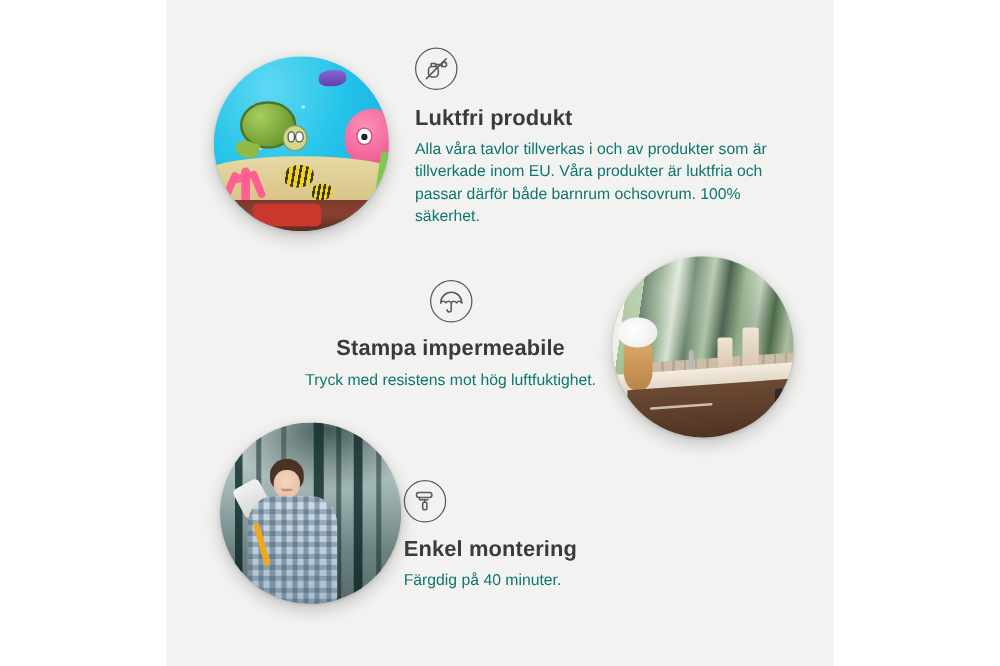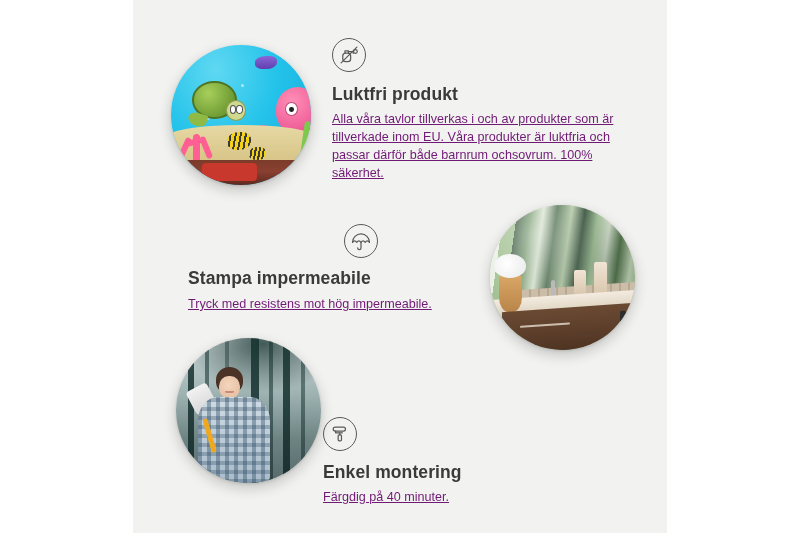--- a/index.html
+++ b/index.html
@@ -48,50 +48,49 @@
     font-size: 17.5px;
     font-weight: 700;
     color: #3a3a3a;
     letter-spacing: 0.1px;
     margin: 0;
     white-space: nowrap;
   }
   .feature-text {
     font-size: 12.6px;
     line-height: 1.42;
-    color: #701a75;
+    color: #0f766e;
     margin: 0;
-    text-decoration: underline;
   }
 
   
   #block-odour {
     left: 199px;
     top: 38px;
     width: 300px;
   }
   #block-odour .feature-icon { margin-bottom: 12px; }
   #block-odour .feature-title { margin-bottom: 6px; }
 
   
   #block-water {
     left: 55px;
     top: 224px;
     width: 345px;
-    text-align: left;
+    text-align: center;
   }
   #block-water .feature-icon {
     margin: 0 auto 10px auto;
   }
   #block-water .feature-title { margin-bottom: 7px; }
 
   
   #block-mount {
     left: 190px;
-    top: 417px;
+    top: 384px;
     width: 280px;
   }
   #block-mount .feature-icon { margin-bottom: 11px; }
   #block-mount .feature-title { margin-bottom: 6px; }
 
   
   .photo-circle {
     position: absolute;
     border-radius: 50%;
     overflow: hidden;
@@ -479,21 +478,21 @@
 
     <div class="feature" id="block-water">
       <div class="feature-icon">
         <svg width="22" height="22" viewBox="0 0 24 24" fill="none" stroke="#5a5a5a" stroke-width="1.35" stroke-linecap="round" stroke-linejoin="round">
           <path d="M2.8 13.4a9.2 9.2 0 0 1 18.4 0"></path>
           <path d="M2.8 13.4c1.5-1.9 3.1-1.9 4.6 0 1.5-1.9 3.1-1.9 4.6 0 1.5-1.9 3.1-1.9 4.6 0 1.5-1.9 3.1-1.9 4.6 0"></path>
           <path d="M12 13.4v6.1a1.8 1.8 0 0 1-3.6 0"></path>
         </svg>
       </div>
       <h2 class="feature-title">Stampa impermeabile</h2>
-      <p class="feature-text">Tryck med resistens mot hög impermeabile.</p>
+      <p class="feature-text">Tryck med resistens mot hög luftfuktighet.</p>
     </div>
 
     <div class="photo-circle" id="photo-painter">
       <div class="photo-inner">
         <div class="forest-bg"></div>
         <div class="trunk t1"></div>
         <div class="trunk t2"></div>
         <div class="trunk t3"></div>
         <div class="trunk t4"></div>
         <div class="trunk t5"></div>

